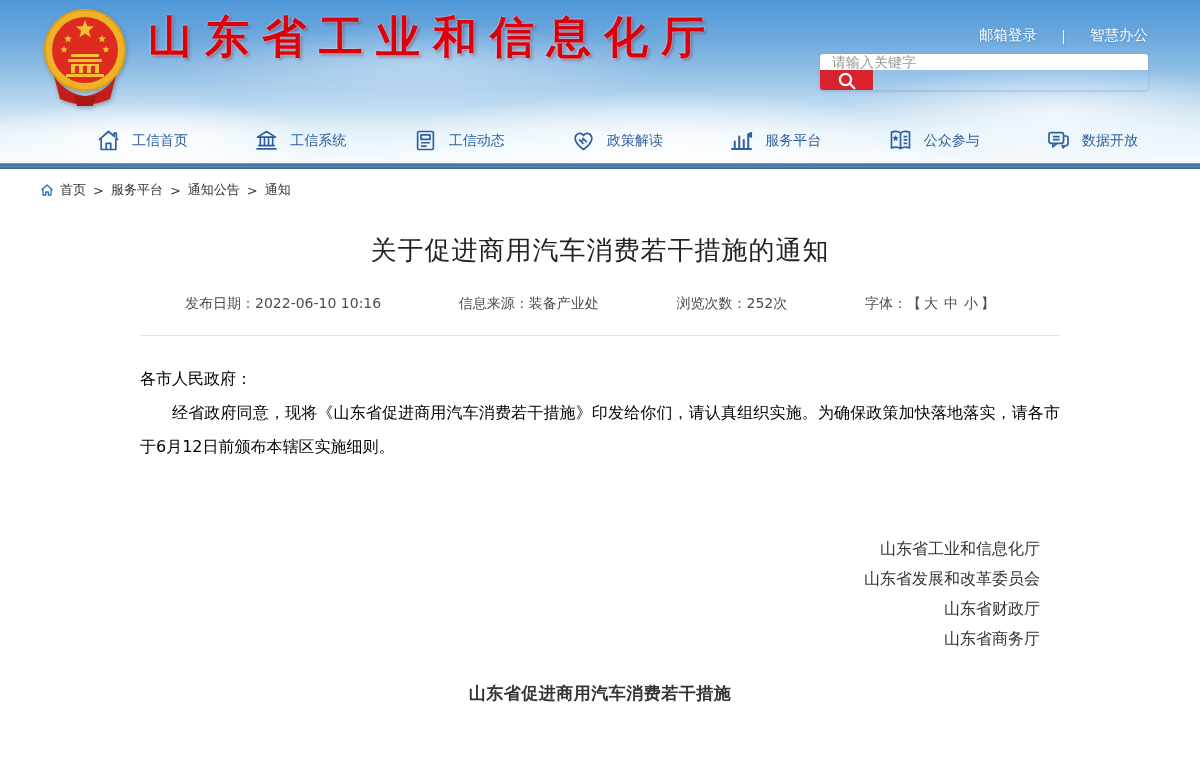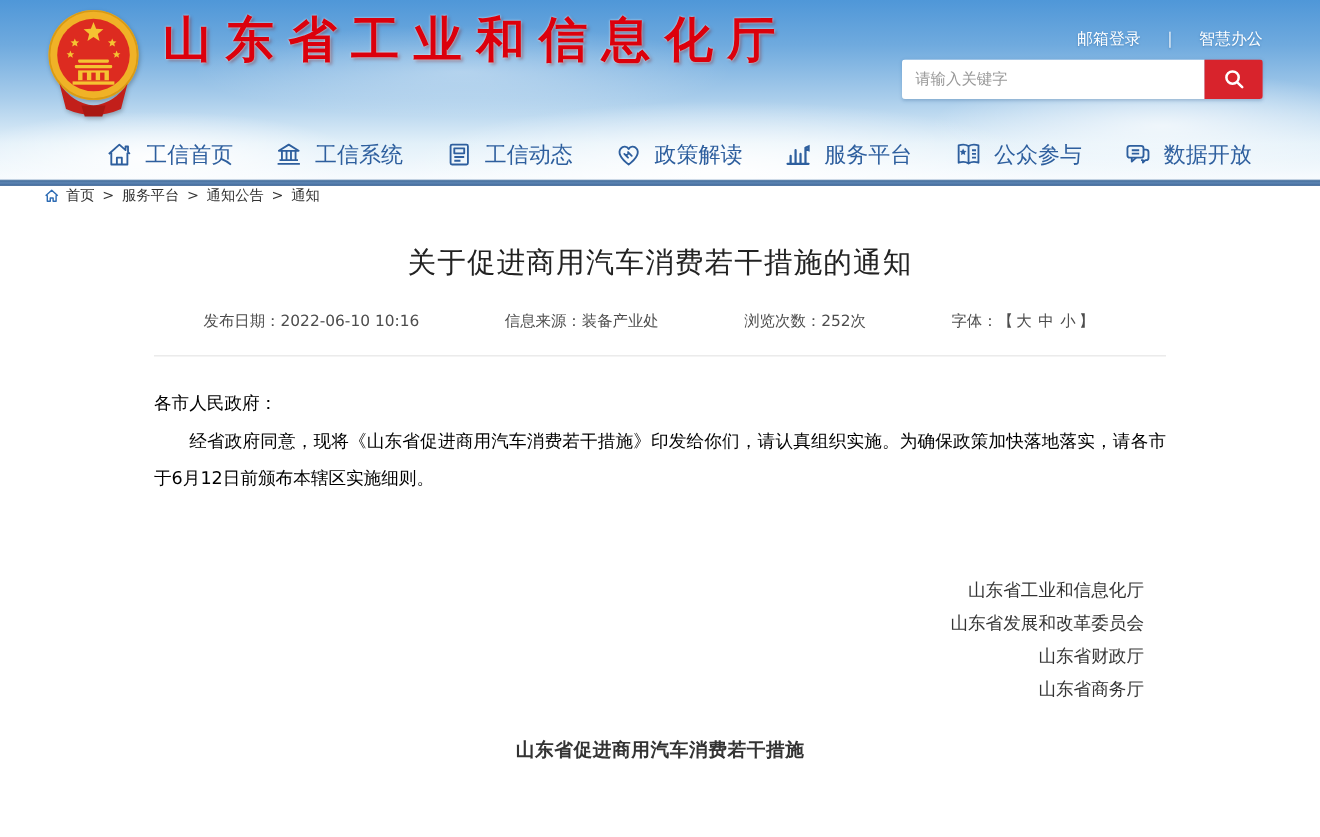--- a/index.html
+++ b/index.html
@@ -27,38 +27,38 @@
   .site-subtitle {
     margin-top: 5px; font-size: 13.5px; font-weight: bold; color: #dc000c;
     letter-spacing: .2px; white-space: nowrap;
     text-shadow: 0 0 2px rgba(255,255,255,.8);
   }
   .top-links { position: absolute; top: 26px; right: 52px; display: flex; align-items: center;
     gap: 24px; font-size: 14.5px; color: #fff; text-shadow: 0 1px 2px rgba(0,60,120,.35); }
   .top-links a { color: #fff; text-decoration: none; cursor: pointer; }
   .top-links .divider { color: rgba(255,255,255,.85); }
   .searchbar { position: absolute; top: 54px; right: 52px; display: flex; width: 328px; height: 36px;
-    border-radius: 3px; overflow: hidden; box-shadow: 0 1px 3px rgba(30,80,130,.25); }
+    border-radius: 3px; overflow: hidden; box-shadow: 0 1px 3px rgba(30,80,130,.25); flex-direction: column; }
   .searchbar input { flex: 1; border: none; outline: none; padding: 0 12px; font-size: 14px;
     color: #333; background: #fff; font-family: inherit; }
   .searchbar input::placeholder { color: #999; }
   .search-btn { width: 53px; border: none; background: #d8232c; cursor: pointer;
     display: flex; align-items: center; justify-content: center; }
 
   
   .nav { position: absolute; left: 95px; right: 62px; bottom: 9px;
     display: flex; justify-content: space-between; align-items: center; }
   .nav-item { display: flex; align-items: center; gap: 10px; color: #2e5f9e;
-    font-size: 20px; cursor: pointer; white-space: nowrap; }
+    font-size: 14px; cursor: pointer; white-space: nowrap; }
   .nav-item svg { width: 27px; height: 27px; }
 
   .blue-bar { height: 6px; background: linear-gradient(180deg, #8fabc9 0%, #49729f 25%, #5c84b3 55%, #3d6596 100%); }
 
   
-  .breadcrumb { margin: 0 0 0 40px; display: flex; align-items: center; gap: 6px;
+  .breadcrumb { margin: 12px 0 0 40px; display: flex; align-items: center; gap: 6px;
     font-size: 13px; color: #333; }
   .breadcrumb a { color: #333; text-decoration: none; cursor: pointer; }
   .breadcrumb .sep { margin: 0 1px; }
 
   
   .article { width: 920px; margin: 0 auto; }
   .article-title { margin-top: 34px; text-align: center; font-size: 26px; color: #222;
     font-weight: 400; letter-spacing: 1px; }
   .meta-row { margin-top: 27px; display: flex; justify-content: space-between;
     padding: 0 65px 22px 45px; font-size: 14px; color: #4d4d4d;

